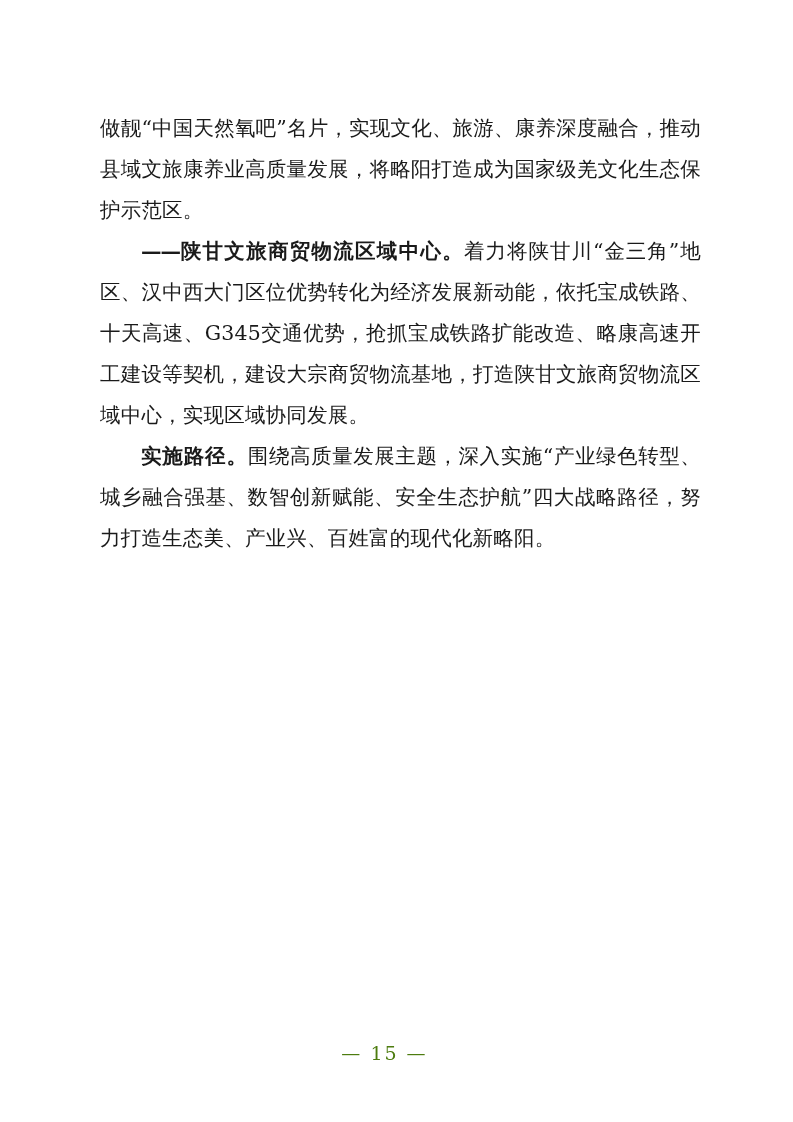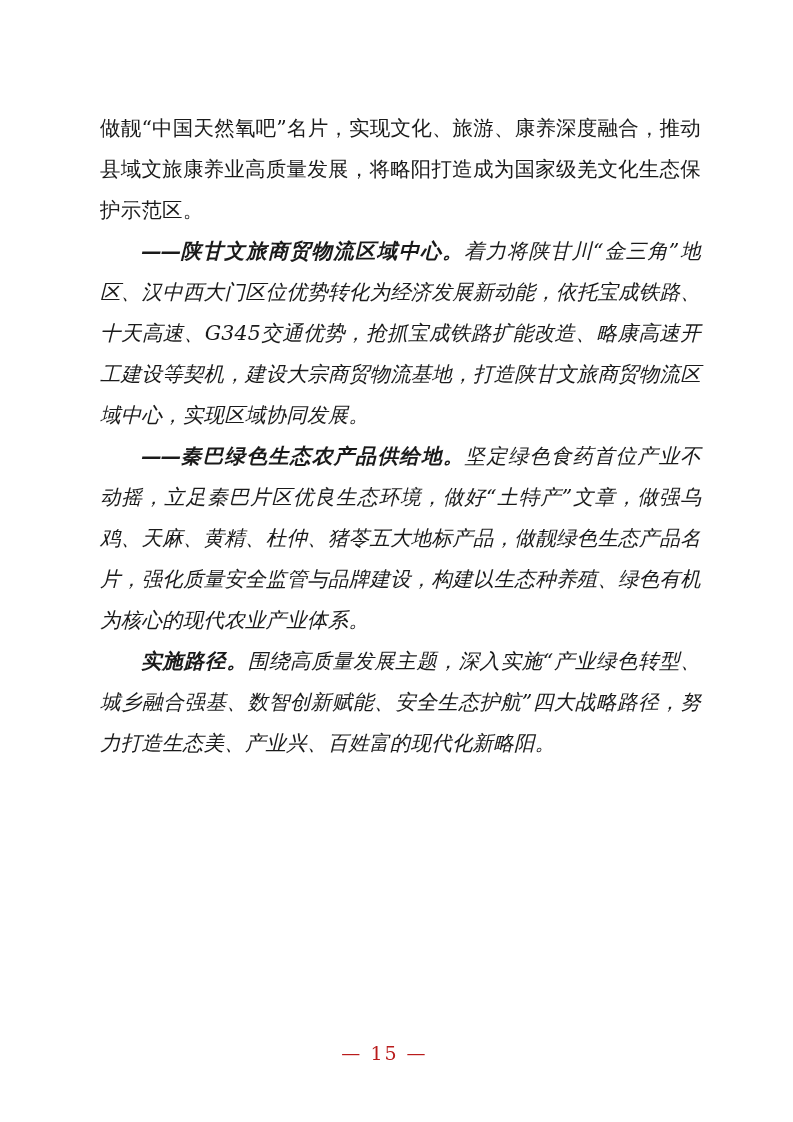--- a/index.html
+++ b/index.html
@@ -30,39 +30,38 @@
     text-align: justify;
     text-justify: inter-ideograph;
     letter-spacing: 0.2px;
   }
   .para {
     margin: 0;
     text-indent: 0;
   }
   .para.indent {
     text-indent: 41px;
-    font-style: italic;
   }
   .lead {
     font-weight: bold;
     letter-spacing: 0.5px;
   }
   .dash {
     font-weight: bold;
     letter-spacing: -1px;
   }
   .page-number {
     position: absolute;
     left: 0;
     right: 0;
     bottom: 58px;
     text-align: center;
     font-size: 19px;
     font-family: "DejaVu Serif", "Liberation Serif", serif;
-    color: #b91c1c;
+    color: #4d7c0f;
     letter-spacing: 2px;
     padding-right: 24px;
   }
   .pn-inner {
     display: inline-block;
   }
 </style>
 </head>
 <body>
 
@@ -70,23 +69,20 @@
   <div class="doc-body">
 
     <p class="para">
       <span>做靓“中国天然氧吧”名片，实现文化、旅游、康养深度融合，推动县域文旅康养业高质量发展，将略阳打造成为国家级羌文化生态保护示范区。</span>
     </p>
 
     <p class="para indent">
       <span class="dash">——</span><span class="lead">陕甘文旅商贸物流区域中心。</span><span>着力将陕甘川“金三角”地区、汉中西大门区位优势转化为经济发展新动能，依托宝成铁路、十天高速、G345交通优势，抢抓宝成铁路扩能改造、略康高速开工建设等契机，建设大宗商贸物流基地，打造陕甘文旅商贸物流区域中心，实现区域协同发展。</span>
     </p>
 
-    <p class="para indent">
-      <span class="dash">——</span><span class="lead">秦巴绿色生态农产品供给地。</span><span>坚定绿色食药首位产业不动摇，立足秦巴片区优良生态环境，做好“土特产”文章，做强乌鸡、天麻、黄精、杜仲、猪苓五大地标产品，做靓绿色生态产品名片，强化质量安全监管与品牌建设，构建以生态种养殖、绿色有机为核心的现代农业产业体系。</span>
-    </p>
 
     <p class="para indent">
       <span class="lead">实施路径。</span><span>围绕高质量发展主题，深入实施“产业绿色转型、城乡融合强基、数智创新赋能、安全生态护航”四大战略路径，努力打造生态美、产业兴、百姓富的现代化新略阳。</span>
     </p>
 
 
 
   </div>
 
   <div class="page-number">

